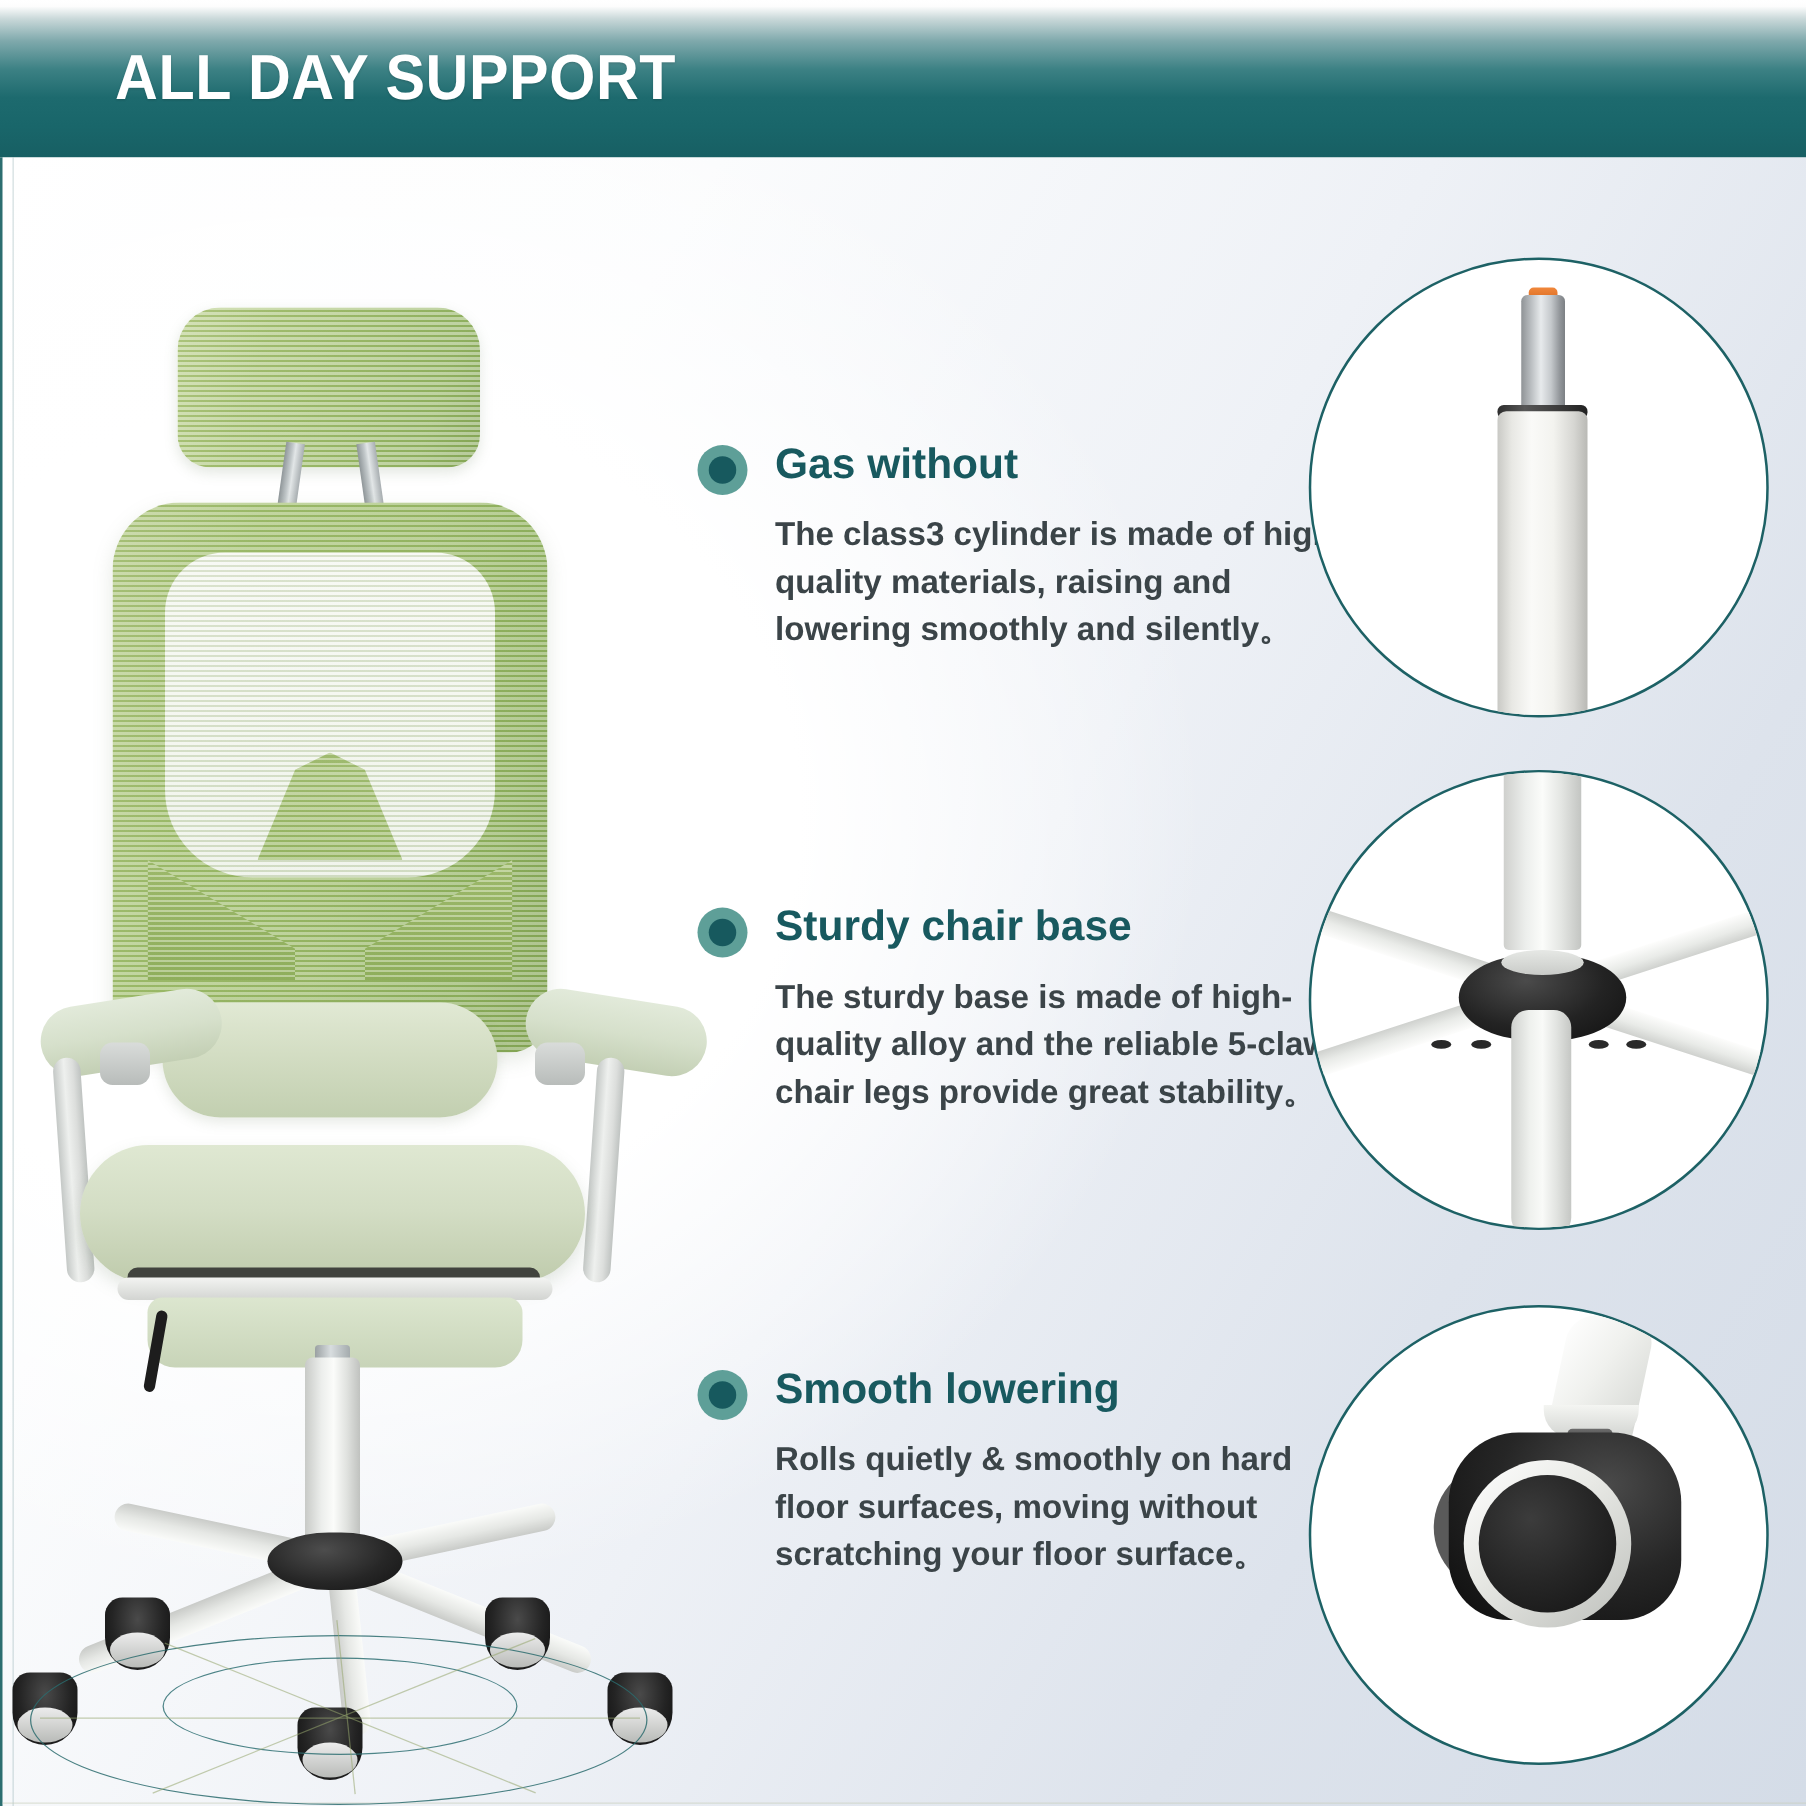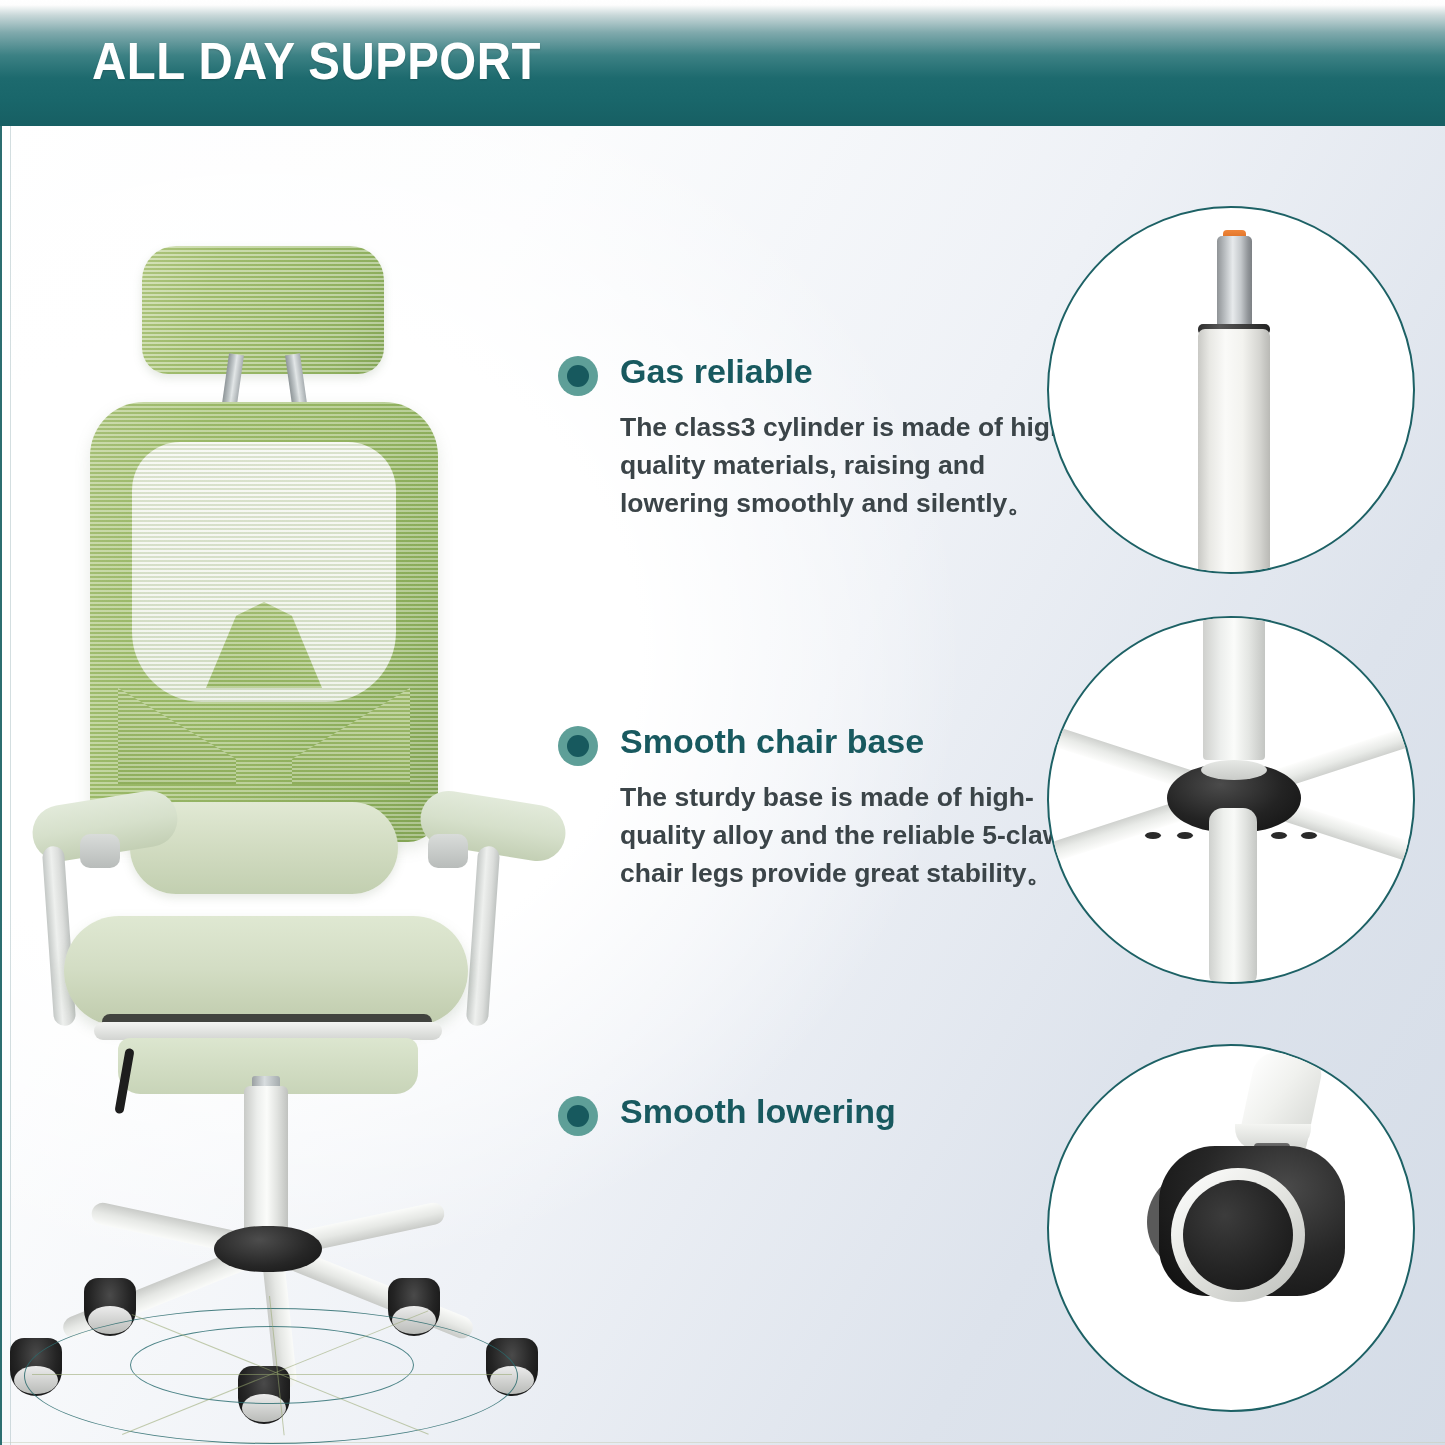--- a/index.html
+++ b/index.html
@@ -560,38 +560,39 @@
       <div class="floor-line fl-2"></div>
       <div class="floor-line fl-3"></div>
       <div class="floor-line fl-4"></div>
     </div>
 
     <div class="features">
 
       <div class="feature feature-1">
         <div class="feature-head">
           <span class="bullet"></span>
-          <span class="feature-title">Gas reliable</span>
+          <span class="feature-title">Gas without</span>
         </div>
         <div class="feature-body">The class3 cylinder is made of high quality materials, raising and lowering smoothly and silently。</div>
       </div>
 
       <div class="feature feature-2">
         <div class="feature-head">
           <span class="bullet"></span>
-          <span class="feature-title">Smooth chair base</span>
+          <span class="feature-title">Sturdy chair base</span>
         </div>
         <div class="feature-body">The sturdy base is made of high-quality alloy and the reliable 5-claw chair legs provide great stability。</div>
       </div>
 
       <div class="feature feature-3">
         <div class="feature-head">
           <span class="bullet"></span>
           <span class="feature-title">Smooth lowering</span>
         </div>
+        <div class="feature-body">Rolls quietly &amp; smoothly on hard floor surfaces, moving without scratching your floor surface。</div>
       </div>
 
     </div>
 
     <div class="detail-circle circle-1">
       <div class="gc-tip"></div>
       <div class="gc-rod"></div>
       <div class="gc-collar"></div>
       <div class="gc-tube"></div>
     </div>

